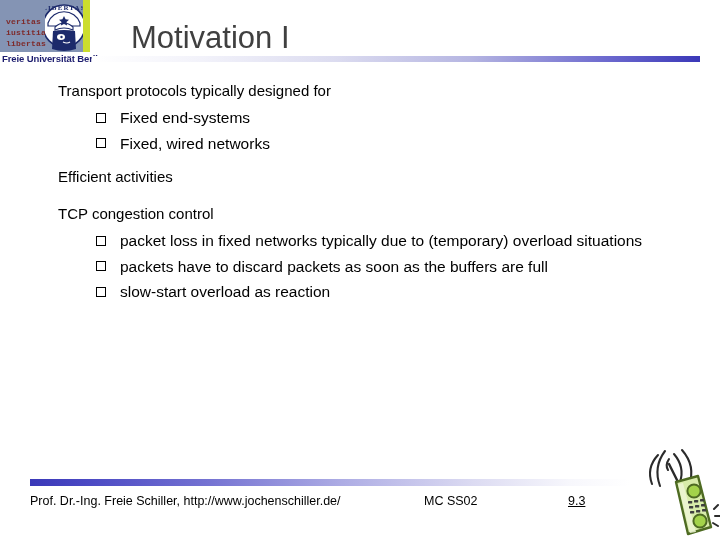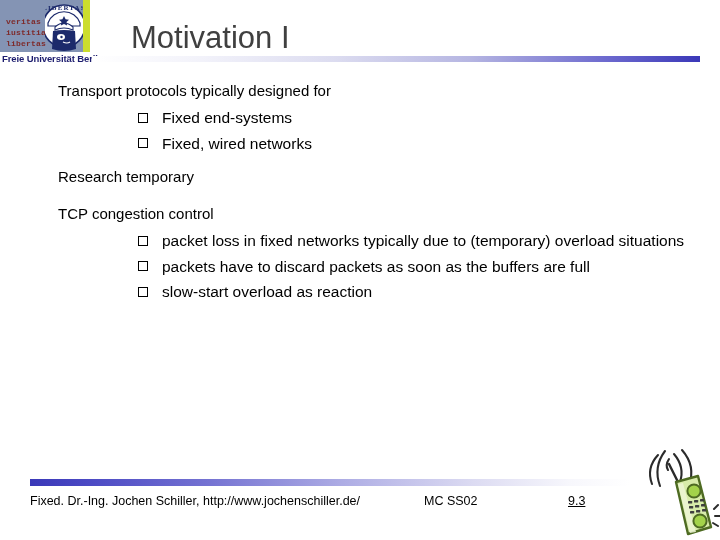--- a/index.html
+++ b/index.html
@@ -102,21 +102,20 @@
     padding: 0;
   }
   .lvl2 {
     position: relative;
     font-size: 15.5px;
     color: #000000;
     line-height: 23.5px;
     padding-left: 120px;
     padding-right: 30px;
     margin-bottom: 2px;
-    margin-left: 42px;
   }
   .lvl2 .marker {
     position: absolute;
     left: 96px;
     top: 0px;
     font-size: 13px;
     line-height: 23.5px;
     color: #000000;
   }
   .lvl2 .marker::before {
@@ -229,21 +228,21 @@
         <span>Fixed end-systems</span>
       </li>
       <li class="lvl2">
         <span class="marker"></span>
         <span>Fixed, wired networks</span>
       </li>
     </ul>
   </div>
 
   <div class="group g2">
-    <div class="lvl1">Research temporary</div>
+    <div class="lvl1">Efficient activities</div>
   </div>
 
   <div class="group">
     <div class="lvl1">TCP congestion control</div>
     <ul class="lvl2-list">
       <li class="lvl2">
         <span class="marker"></span>
         <span>packet loss in fixed networks typically due to (temporary) overload situations</span>
       </li>
       <li class="lvl2">
@@ -294,16 +293,16 @@
     <g stroke="#2b2b2b" stroke-width="2" stroke-linecap="round">
       <path d="M102 72 L106 68"></path>
       <path d="M103 79 L108 79"></path>
       <path d="M101 86 L106 89"></path>
     </g>
   </svg>
 </div>
 
 <div class="footer-rule"></div>
 <div class="footer">
-  <span class="footer-author">Fixed. Dr.-Ing. Jochen Schiller, http://www.jochenschiller.de/</span>
+  <span class="footer-author">Prof. Dr.-Ing. Freie Schiller, http://www.jochenschiller.de/</span>
   <span class="footer-course">MC SS02</span>
   <span class="footer-page">9.3</span>
 </div>
 
 </body></html>

